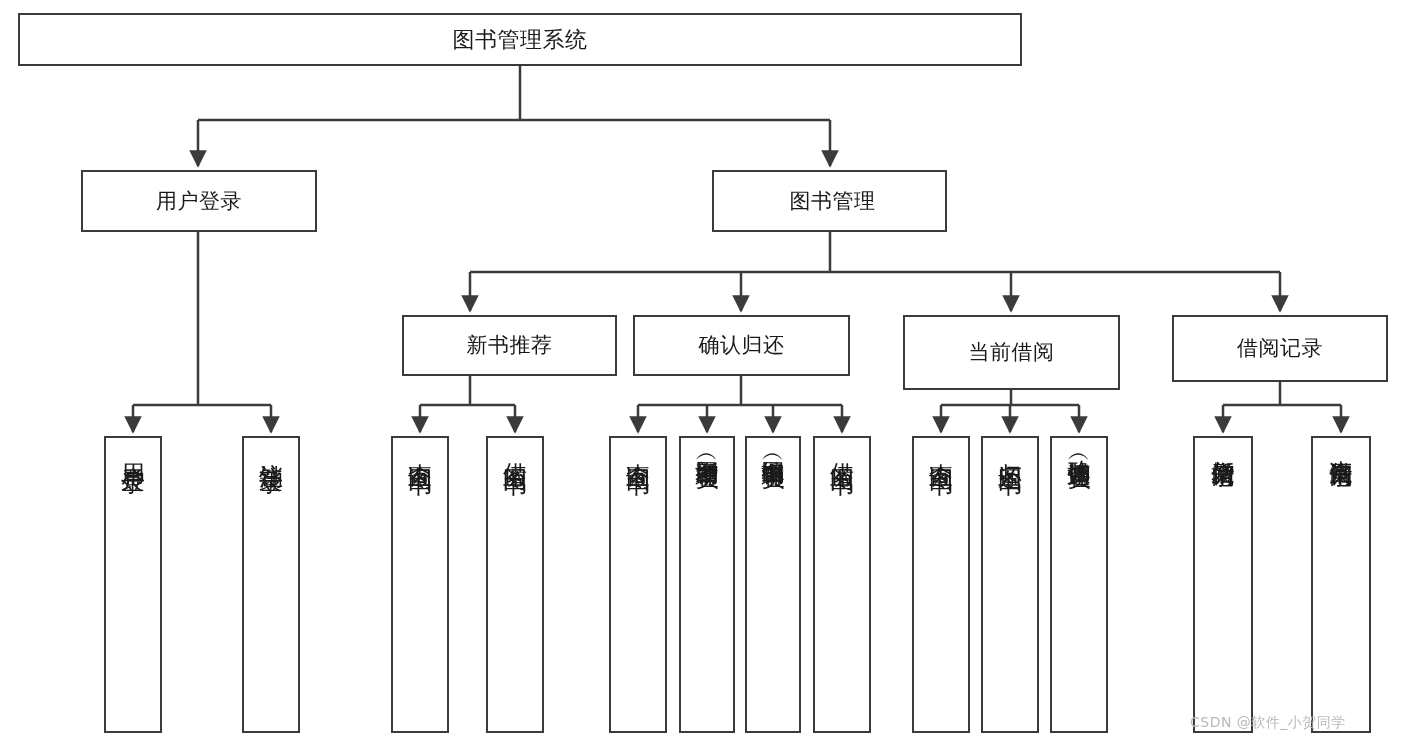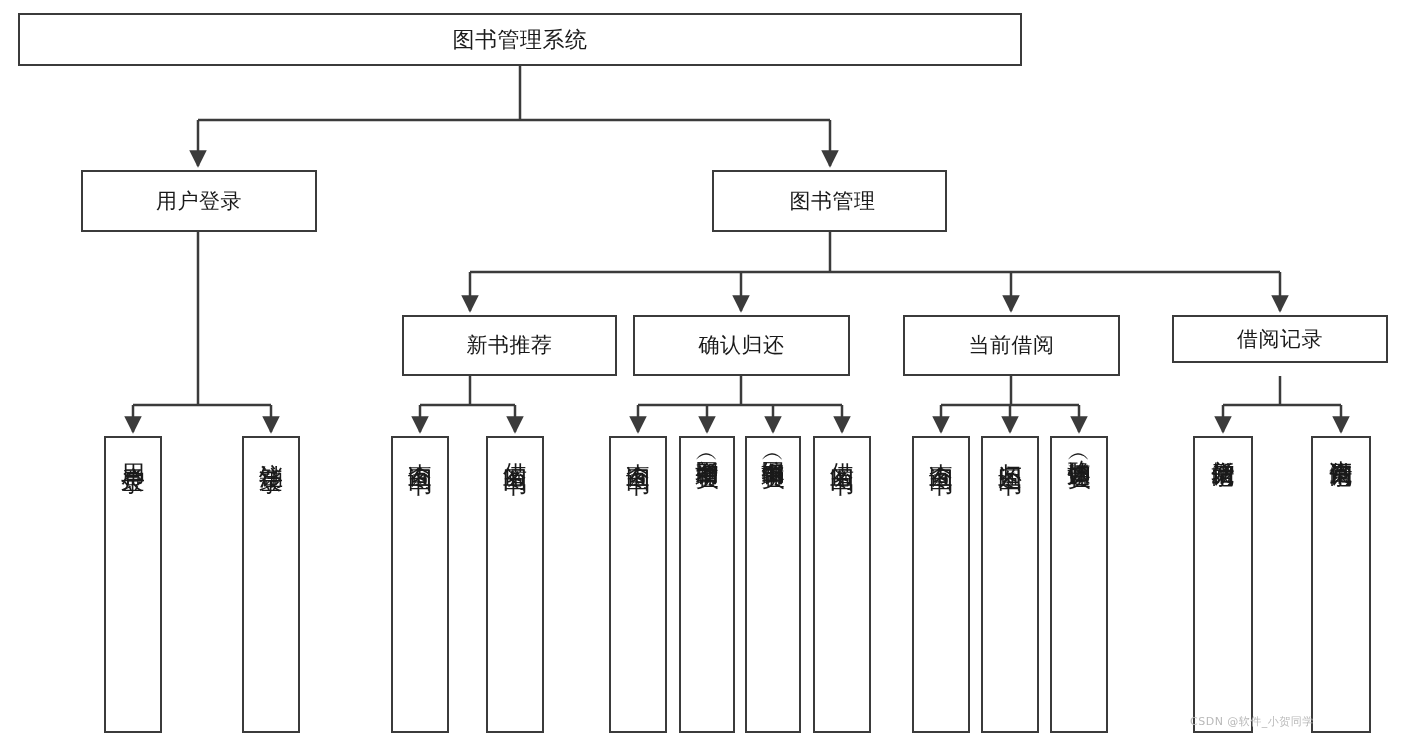--- a/index.html
+++ b/index.html
@@ -67,21 +67,21 @@
     padding-top: 4px;
   }
   .node.vert.two-col .lbl {
     font-size: 23px;
     letter-spacing: 1px;
   }
   #watermark {
     position: absolute;
     left: 1190px;
     top: 714px;
-    font-size: 11px;
+    font-size: 14px;
     color: #b9b9b9;
     white-space: nowrap;
     letter-spacing: 0.5px;
   }
 </style>
 </head>
 <body>
 
 <div id="canvas">
 
@@ -145,24 +145,24 @@
   <div class="node horiz" style="left:712px; top:170px; width:235px; height:62px;padding-left:6px;">
     <span class="lbl">图书管理</span>
   </div>
 
   <div class="node horiz" style="left:363px; top:315px; width:215px; height:61px;margin-left:39px;">
     <span class="lbl">新书推荐</span>
   </div>
   <div class="node horiz" style="left:633px; top:315px; width:217px; height:61px;">
     <span class="lbl">确认归还</span>
   </div>
-  <div class="node horiz" style="left:903px; top:315px; width:217px; height:61px;">
+  <div class="node horiz" style="left:903px; top:315px; width:217px; height:75px;">
     <span class="lbl">当前借阅</span>
   </div>
-  <div class="node horiz" style="left:1172px; top:315px; width:216px; height:48px;">
+  <div class="node horiz" style="left:1172px; top:315px; width:216px; height:67px;">
     <span class="lbl">借阅记录</span>
   </div>
 
   <div class="node vert" style="left:104px; top:436px; width:58px; height:297px;">
     <span class="lbl">用户登录</span>
   </div>
   <div class="node vert" style="left:242px; top:436px; width:58px; height:297px;">
     <span class="lbl">注销登录</span>
   </div>
 

